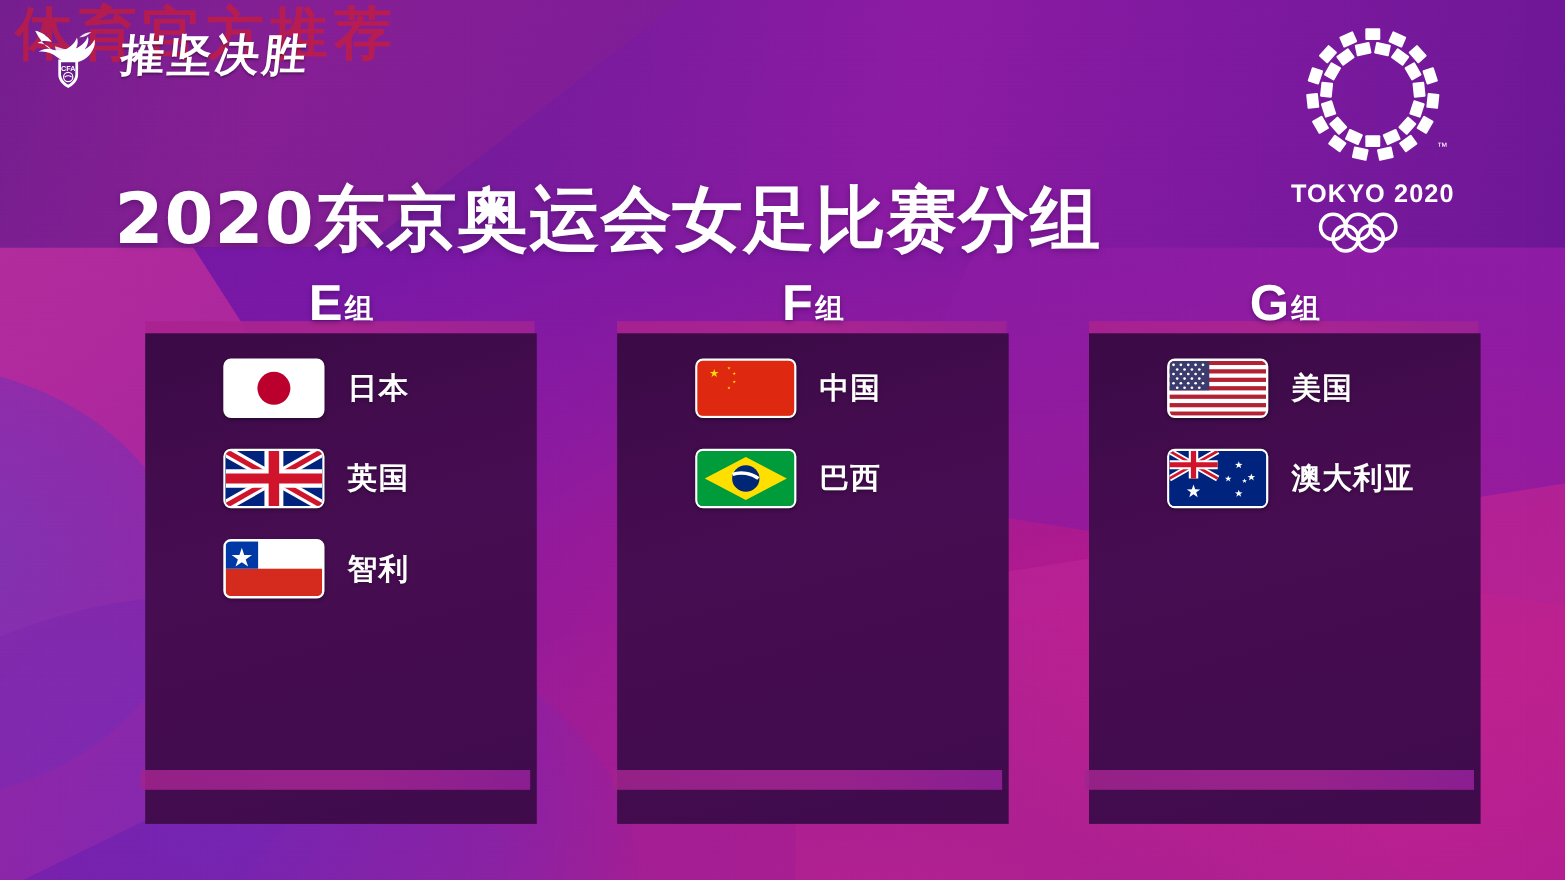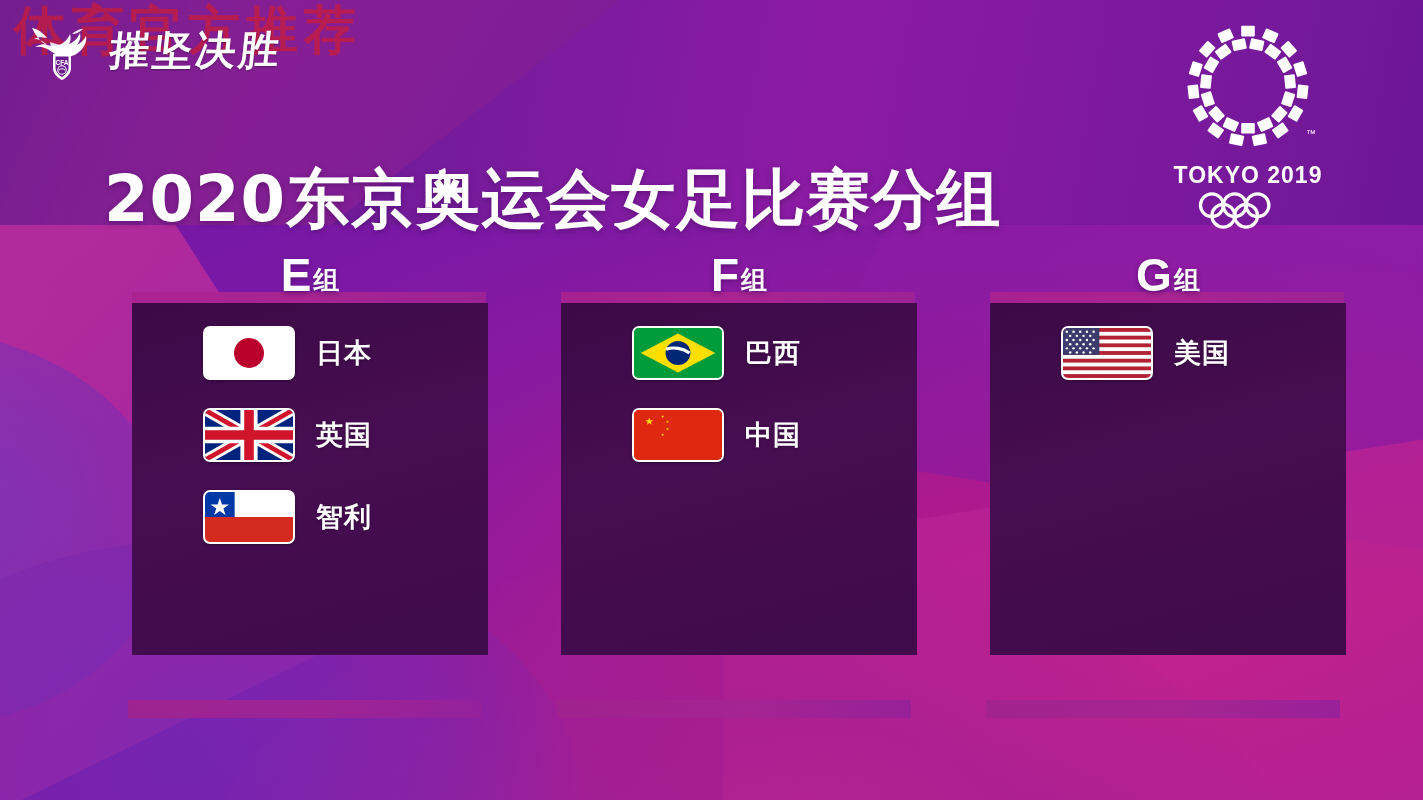--- a/index.html
+++ b/index.html
@@ -124,21 +124,21 @@
   }
   .group-letter{ font-size:46px; font-weight:700; font-family:"Liberation Sans",sans-serif; letter-spacing:0; vertical-align:-2px;}
   .group-suffix{ font-size:26px; font-weight:700; font-family:"DejaVu Sans",sans-serif; margin-left:2px; }
 
   .card-top-bar{
     position:absolute; top:42px; left:0; width:354px; height:12px;
     background:linear-gradient(90deg,#a9228f 0%,#ab2590 50%,#9d2395 100%);
     opacity:.92;
   }
   .card-body{
-    position:absolute; top:53px; left:0; width:356px; height:352px;
+    position:absolute; top:53px; left:0; width:356px; height:446px;
     background:linear-gradient(165deg,#3b0a46 0%,#470d52 42%,#3f0b4b 100%);
     padding-top:9px;
   }
   .card-bottom-bar{
     position:absolute; top:450px; left:-4px; width:354px; height:18px;
     background:linear-gradient(90deg,#a0238e 0%,#a32593 55%,#94219a 100%);
     opacity:.88;
   }
 
   .team-row{
@@ -341,21 +341,21 @@
               </g>
             <g transform="rotate(348)">
                 <rect x="-7" y="-62" width="14" height="11" rx="1" opacity="0"></rect>
                 <rect x="-7" y="-49" width="14" height="11" rx="1"></rect>
               </g>
           </g>
         </g>
         <text x="130" y="122" font-size="10" fill="#ffffff" font-family="Liberation Sans, sans-serif">™</text>
       </svg>
     </div>
-    <div class="tokyo-word">TOKYO 2019</div>
+    <div class="tokyo-word">TOKYO 2020</div>
     <div class="tokyo-rings">
       <svg viewBox="0 0 120 40" width="118" height="38" aria-hidden="true">
         <g fill="none" stroke="#ffffff" stroke-width="3.4">
           <circle cx="22" cy="15" r="12"></circle>
           <circle cx="46" cy="15" r="12"></circle>
           <circle cx="70" cy="15" r="12"></circle>
           <circle cx="34" cy="26" r="12"></circle>
           <circle cx="58" cy="26" r="12"></circle>
         </g>
       </svg>
@@ -410,45 +410,45 @@
     </div>
 
     <div class="group group-g2">
       <div class="group-label">
         <span class="group-letter">F</span><span class="group-suffix">组</span>
       </div>
       <div class="card-top-bar"></div>
       <div class="card-body">
 
         <div class="team-row">
+          <div class="flag f-cn">
+            <svg class="flag-svg" viewBox="0 0 92 54" preserveAspectRatio="none">
+              <rect width="92" height="54" fill="#de2910"></rect>
+              <g fill="#ffde00">
+                <path d="M16 8l2.6 8-6.8-5h8.4l-6.8 5z"></path>
+                <path d="M30 5.5l1 3-2.6-1.9h3.2l-2.6 1.9z"></path>
+                <path d="M35 11l1 3-2.6-1.9h3.2l-2.6 1.9z"></path>
+                <path d="M35 19l1 3-2.6-1.9h3.2l-2.6 1.9z"></path>
+                <path d="M30 25l1 3-2.6-1.9h3.2l-2.6 1.9z"></path>
+              </g>
+            </svg>
+          </div>
+          <span class="team-name">中国</span>
+        </div>
+
+        <div class="team-row">
           <div class="flag f-br">
             <svg class="flag-svg" viewBox="0 0 92 54" preserveAspectRatio="none">
               <rect width="92" height="54" fill="#009b3a"></rect>
               <path d="M46 6L85 27 46 48 7 27z" fill="#ffdf00"></path>
               <circle cx="46" cy="27" r="13" fill="#002776"></circle>
               <path d="M33.5 23c8 -3 18 -1 24.5 4" stroke="#fff" stroke-width="3.4" fill="none"></path>
             </svg>
           </div>
           <span class="team-name">巴西</span>
-        </div>
-
-        <div class="team-row">
-          <div class="flag f-cn">
-            <svg class="flag-svg" viewBox="0 0 92 54" preserveAspectRatio="none">
-              <rect width="92" height="54" fill="#de2910"></rect>
-              <g fill="#ffde00">
-                <path d="M16 8l2.6 8-6.8-5h8.4l-6.8 5z"></path>
-                <path d="M30 5.5l1 3-2.6-1.9h3.2l-2.6 1.9z"></path>
-                <path d="M35 11l1 3-2.6-1.9h3.2l-2.6 1.9z"></path>
-                <path d="M35 19l1 3-2.6-1.9h3.2l-2.6 1.9z"></path>
-                <path d="M30 25l1 3-2.6-1.9h3.2l-2.6 1.9z"></path>
-              </g>
-            </svg>
-          </div>
-          <span class="team-name">中国</span>
         </div>
 
 
 
       </div>
       <div class="card-bottom-bar"></div>
     </div>
 
     <div class="group group-g3">
       <div class="group-label">
@@ -499,20 +499,43 @@
                 <circle cx="7.5" cy="26.5" r="1.3"></circle>
                   <circle cx="14.5" cy="26.5" r="1.3"></circle>
                   <circle cx="21.5" cy="26.5" r="1.3"></circle>
                   <circle cx="28.5" cy="26.5" r="1.3"></circle>
               </g>
             </svg>
           </div>
           <span class="team-name">美国</span>
         </div>
 
+        <div class="team-row">
+          <div class="flag f-au">
+            <svg class="flag-svg" viewBox="0 0 92 54" preserveAspectRatio="none">
+              <rect width="92" height="54" fill="#00247d"></rect>
+              <g>
+                <path d="M0 0L46 27M46 0L0 27" stroke="#fff" stroke-width="6"></path>
+                <path d="M0 0L46 27" stroke="#cf142b" stroke-width="2.6"></path>
+                <path d="M46 0L0 27" stroke="#cf142b" stroke-width="2.6"></path>
+                <path d="M23 0v27M0 13.5h46" stroke="#fff" stroke-width="9"></path>
+                <path d="M23 0v27M0 13.5h46" stroke="#cf142b" stroke-width="5"></path>
+              </g>
+              <g fill="#fff">
+                <path d="M23 33l1.6 4.6 4.8.1-3.8 2.9 1.4 4.7-4-2.8-4 2.8 1.4-4.7-3.8-2.9 4.8-.1z"></path>
+                <path d="M66 10l.9 2.6 2.7.1-2.1 1.6.8 2.6-2.3-1.6-2.3 1.6.8-2.6-2.1-1.6 2.7-.1z"></path>
+                <path d="M78 22l.9 2.6 2.7.1-2.1 1.6.8 2.6-2.3-1.6-2.3 1.6.8-2.6-2.1-1.6 2.7-.1z"></path>
+                <path d="M66 38l.9 2.6 2.7.1-2.1 1.6.8 2.6-2.3-1.6-2.3 1.6.8-2.6-2.1-1.6 2.7-.1z"></path>
+                <path d="M56 24l.8 2.2 2.3.1-1.8 1.4.7 2.2-2-1.4-2 1.4.7-2.2-1.8-1.4 2.3-.1z"></path>
+                <path d="M71.5 27l.6 1.6 1.7.1-1.3 1 .5 1.6-1.5-1-1.5 1 .5-1.6-1.3-1 1.7-.1z"></path>
+              </g>
+            </svg>
+          </div>
+          <span class="team-name">澳大利亚</span>
+        </div>
 
 
       </div>
       <div class="card-bottom-bar"></div>
     </div>
 
   </div>
 </div>
 
 </body></html>

